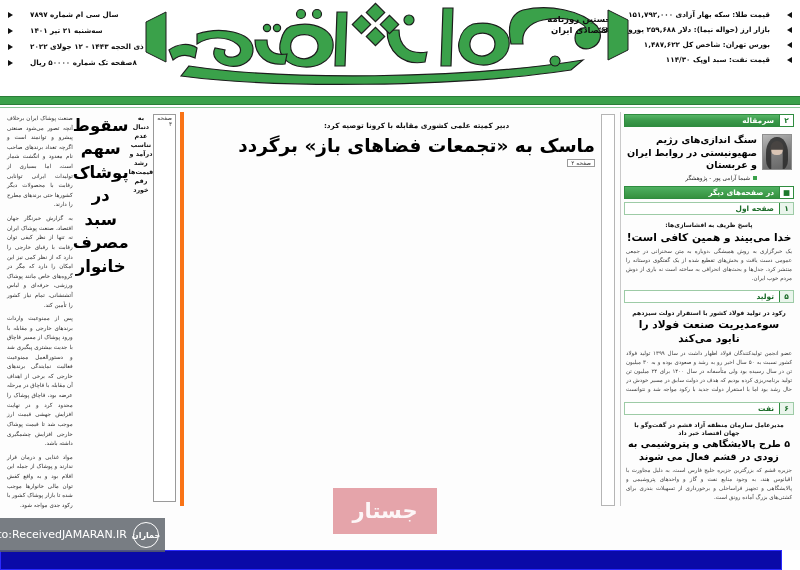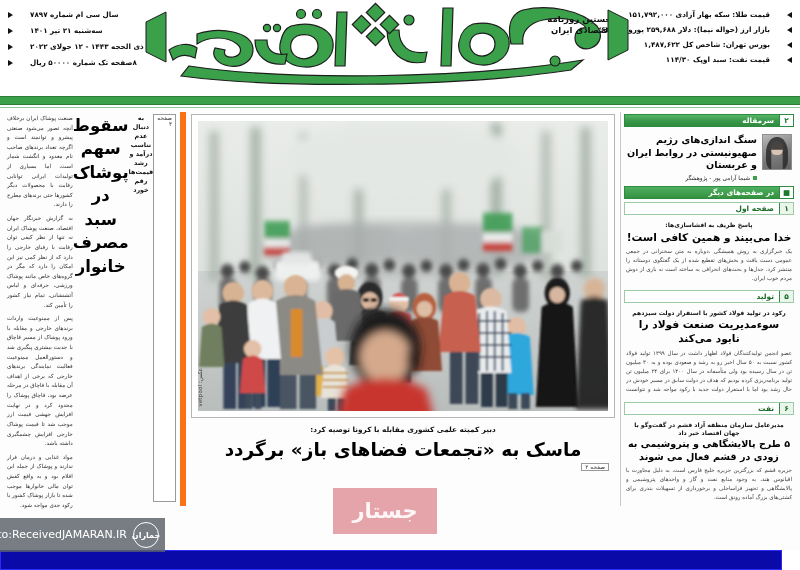--- a/index.html
+++ b/index.html
@@ -172,22 +172,22 @@
   }
   .edit-author {
     margin-top: 3px; font-size: 5.8px; color: #222;
     display: flex; align-items: center; gap: 3px; justify-content: flex-start;
   }
   .sq-green { width: 4px; height: 4px; background: #3aa14a; display:inline-block;}
 
   
   .center-col {
     flex: 1; padding: 2px 5px 0 5px;
-    display: flex; flex-direction: column;
-    border-left: 6px solid #f97316;
+    display: flex; flex-direction: row;
+    border-left: 4px solid #f97316;
   }
   .photo-frame {
     border: 1px solid #b5b5b5;
     background: #fff; padding: 6px;
     position: relative;
   }
   .photo {
     position: relative; width: 100%; height: 290px;
     overflow: hidden; background: #dfe2e1;
   }

